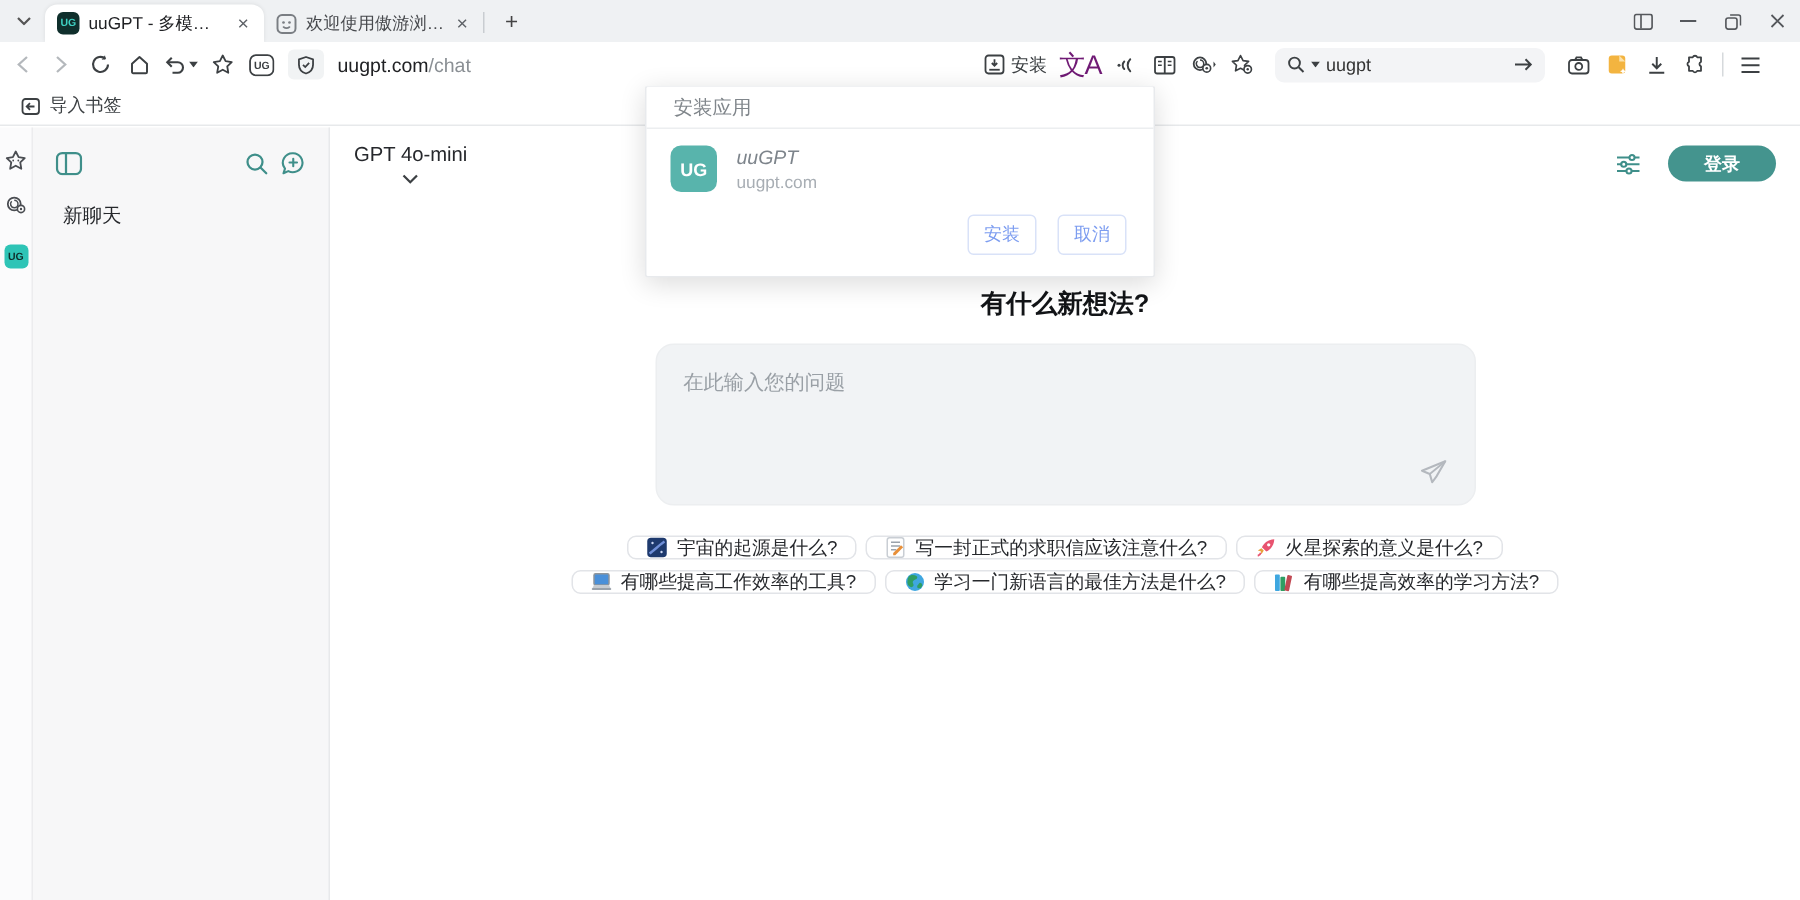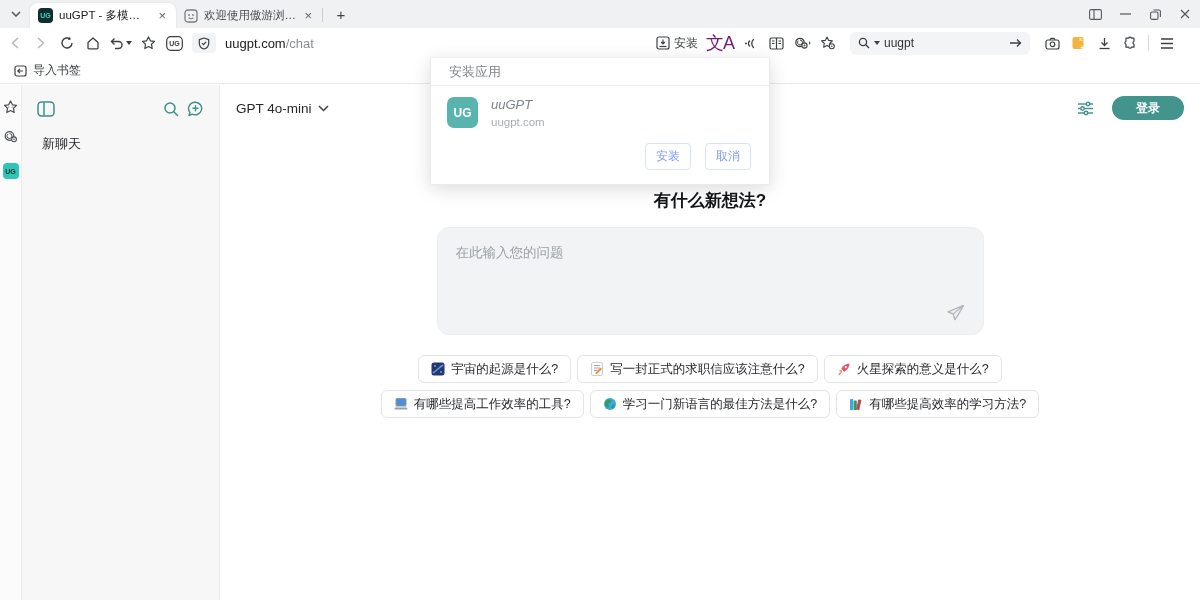--- a/index.html
+++ b/index.html
@@ -45,34 +45,34 @@
   .strip-ug { width:16px; height:16px; border-radius:4px; background:#2ec4b6; color:#0f2f2c; font-size:7px; font-weight:bold; display:flex; align-items:center; justify-content:center; margin-top:6px; }
 
   .sidebar { width:198px; background:#f7f7f8; border-right:1px solid #e8e9eb; padding:12px 12px 0 12px; }
   .sidebar-top { display:flex; align-items:center; color:#3f8f8a; }
   .sidebar-top .grow { flex:1; }
   .sbtn { width:24px; height:24px; display:flex; align-items:center; justify-content:center; border-radius:5px; color:#3f8f8a; }
   .new-chat-item { margin-top:10px; font-size:13px; color:#26282c; padding:4px 8px 4px 8px; border-radius:6px; }
 
   .main { flex:1; background:#fff; position:relative; }
   .main-header { display:flex; align-items:center; padding:10px 16px 0 16px; }
-  .model-selector { display:flex; align-items:center; gap:6px; font-size:13.5px; color:#26282c; }
+  .model-selector { display:flex; align-items:center; gap:6px; font-size:13.5px; color:#26282c;flex-direction:column; }
   .main-header .grow { flex:1; }
   .sliders-btn { width:26px; height:26px; display:flex; align-items:center; justify-content:center; color:#3f8f8a; margin-right:14px; }
   .login-btn { background:#44948e; color:#fff; font-size:12px; font-weight:bold; border:none; border-radius:13px; height:24px; padding:0 24px; display:flex; align-items:center; }
 
   .hero-heading { text-align:center; margin-top:68px; font-size:17px; font-weight:bold; color:#121417; }
   .composer { width:547px; height:108px; margin:15px auto 0 auto; background:#f1f3f5; border:1px solid #eceef0; border-radius:12px; position:relative; }
   .composer textarea { position:absolute; inset:0; background:transparent; border:none; outline:none; resize:none; padding:16px 18px; font-size:13.5px; font-family:Liberation Sans, sans-serif; color:#333; }
   .composer textarea::placeholder { color:#9aa0a6; }
   .send-btn { position:absolute; right:16px; bottom:10px; width:22px; height:22px; display:flex; align-items:center; justify-content:center; color:#b4b8be; }
 
   .suggestions { width:560px; margin:20px auto 0 auto; display:flex; flex-direction:column; gap:7px; }
   .sugg-row { display:flex; justify-content:center; gap:6px; }
-  .sugg-btn { display:flex; align-items:center; gap:6px; background:#fff; border:1px solid #e2e4e8; border-radius:6px; height:28px; padding:0 12px; font-size:12.5px; color:#26282c; white-space:nowrap; }
+  .sugg-btn { display:flex; align-items:center; gap:6px; background:#fff; border:1px solid #e2e4e8; border-radius:6px; height:16px; padding:0 12px; font-size:12.5px; color:#26282c; white-space:nowrap; }
 
   
   .dialog { position:absolute; left:430px; top:57px; width:340px; height:128px; background:#fff; border:1px solid #e8eaed; border-top:1px solid #f0f1f3; box-shadow:0 4px 18px rgba(0,0,0,.14); border-radius:2px; z-index:10; }
   .dialog-title { height:28px; display:flex; align-items:center; padding:0 18px; font-size:13px; color:#80868b; border-bottom:1px solid #eceef0; }
   .dialog-body { display:flex; align-items:flex-start; gap:13px; padding:11px 18px 0 16px; }
   .dialog-appicon { width:31px; height:31px; border-radius:7px; background:#58b4ac; color:#fff; font-size:12px; font-weight:bold; display:flex; align-items:center; justify-content:center; }
   .dialog-appname { font-size:13px; color:#7d848b; line-height:1.3;font-style:italic; }
   .dialog-appdomain { font-size:11.5px; color:#a8aeb4; margin-top:2px; }
   .dialog-actions { position:absolute; right:18px; bottom:14px; display:flex; gap:14px; }
   .dialog-btn { min-width:40px; height:27px; background:#fff; border:1px solid #d9e2f8; border-radius:4px; color:#7d9df0; font-size:12px; display:flex; align-items:center; justify-content:center; padding:0 10px; font-family:inherit; }

